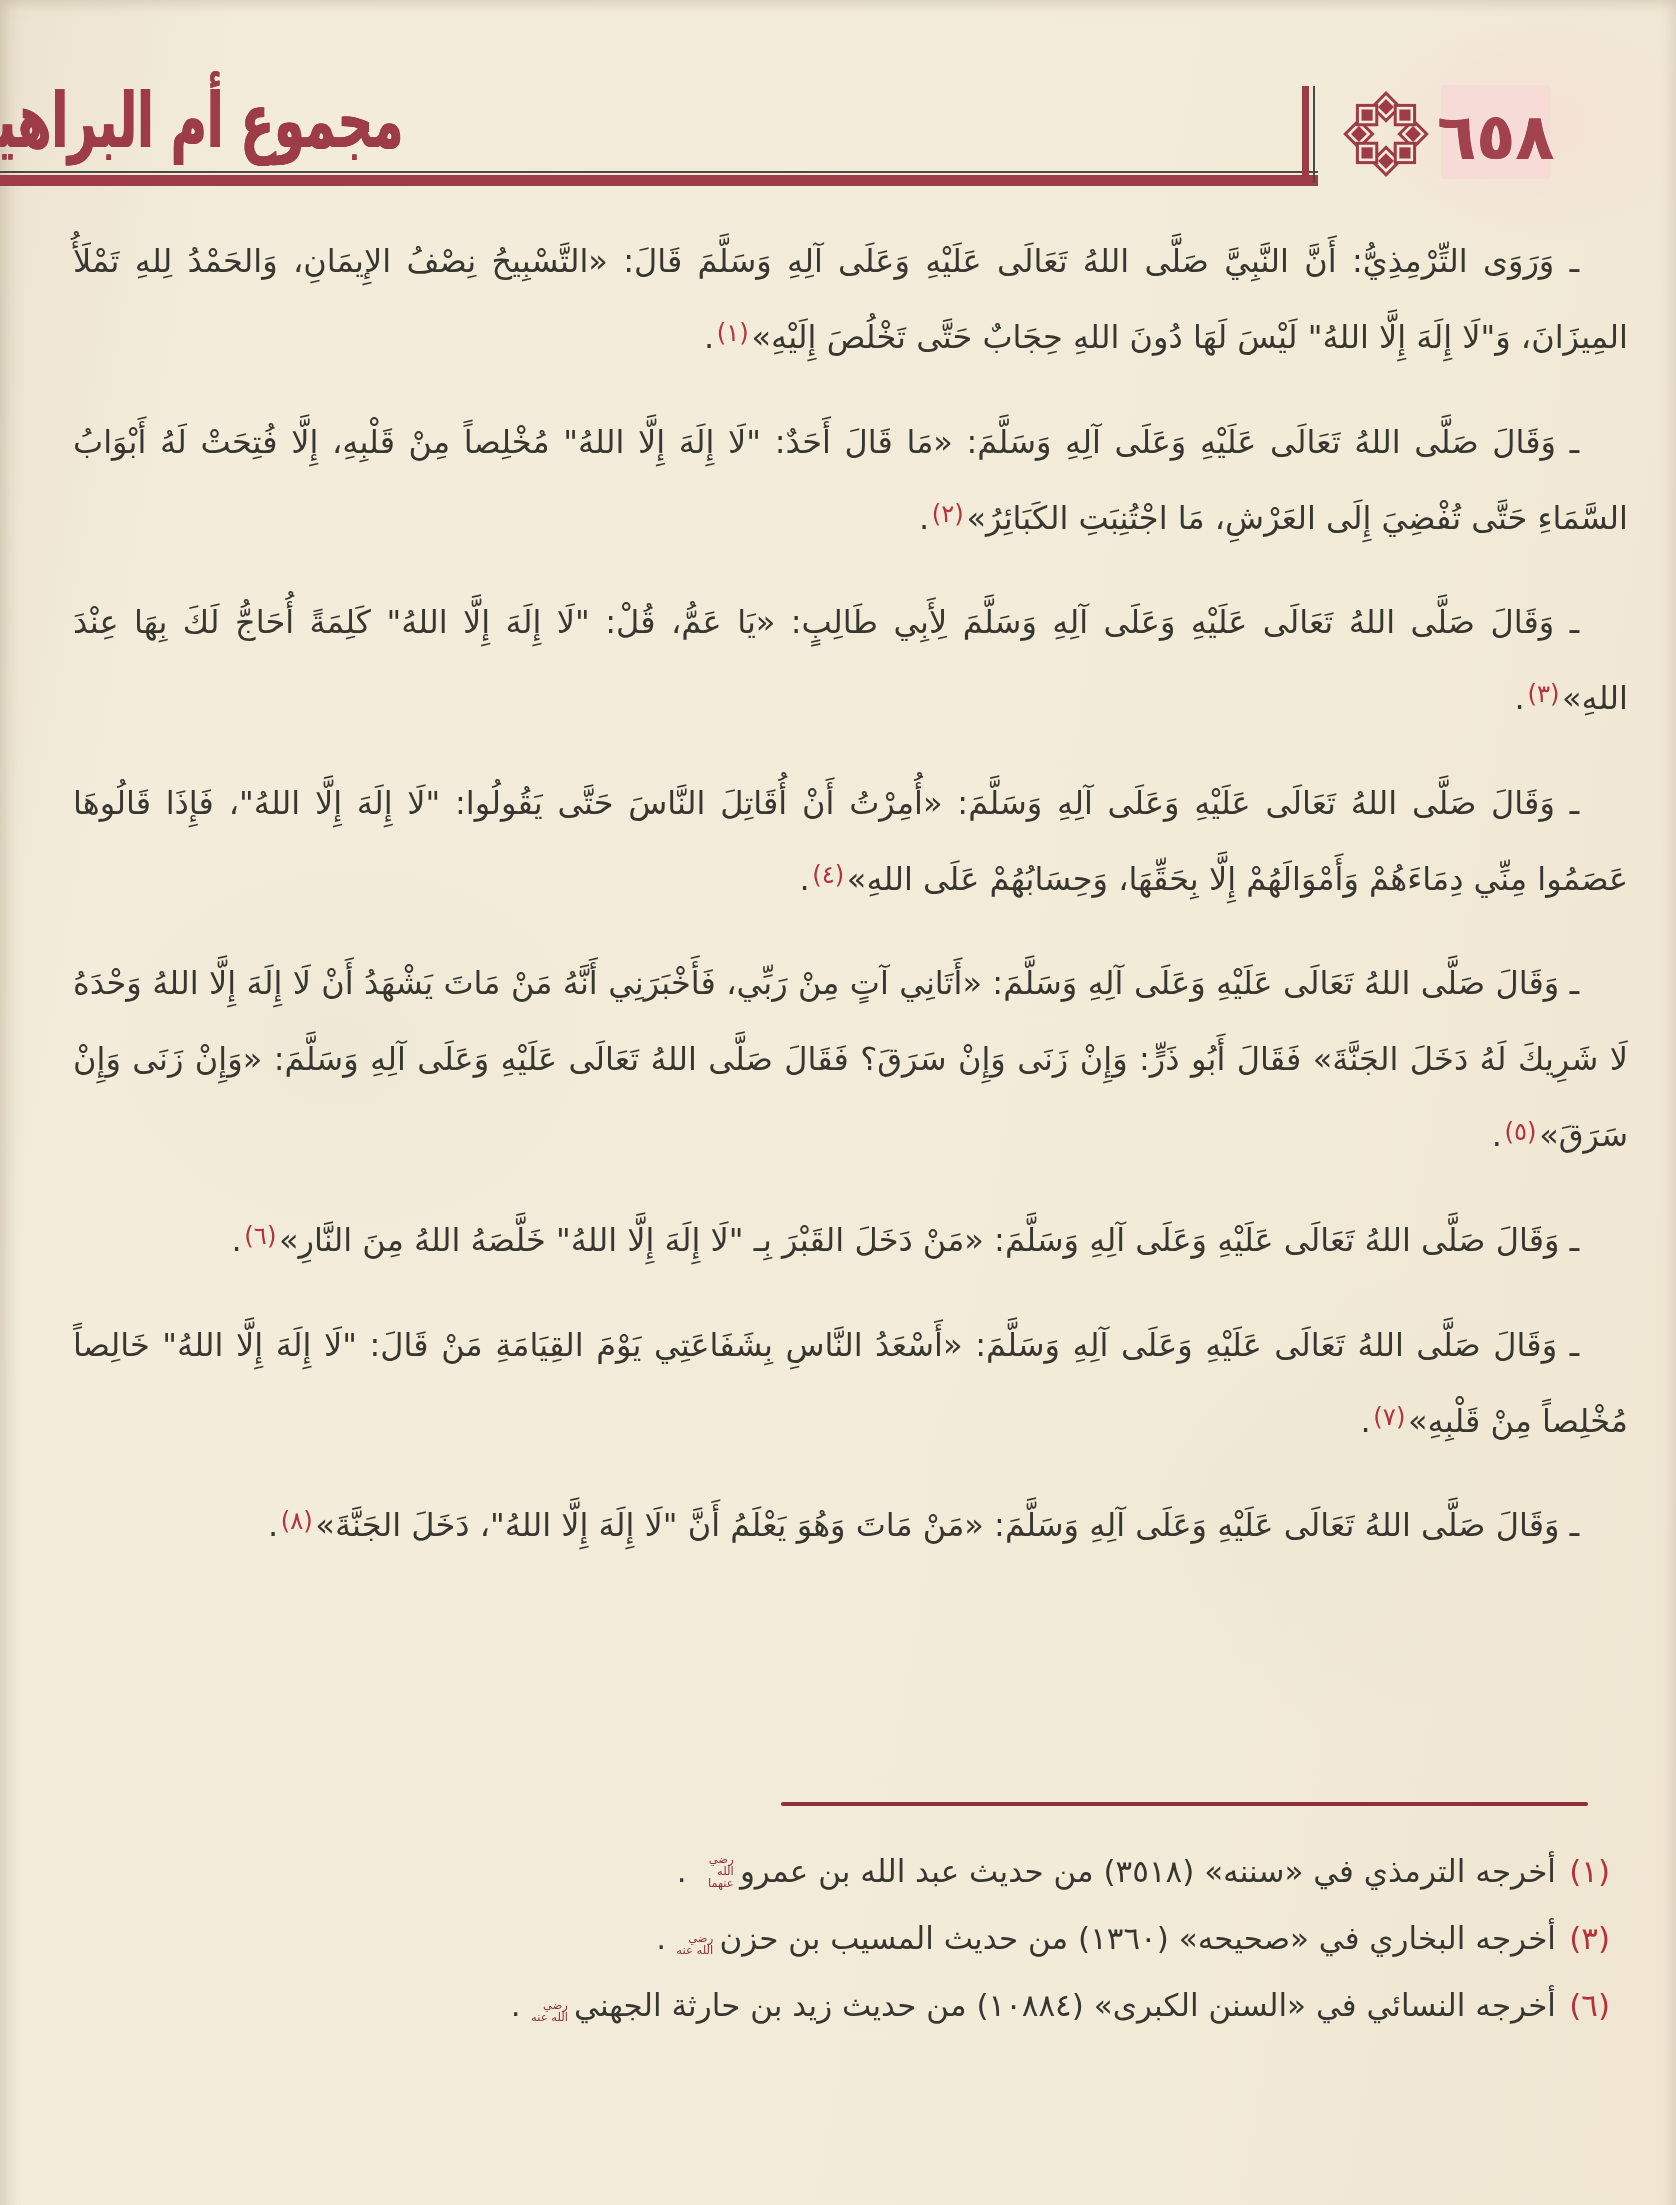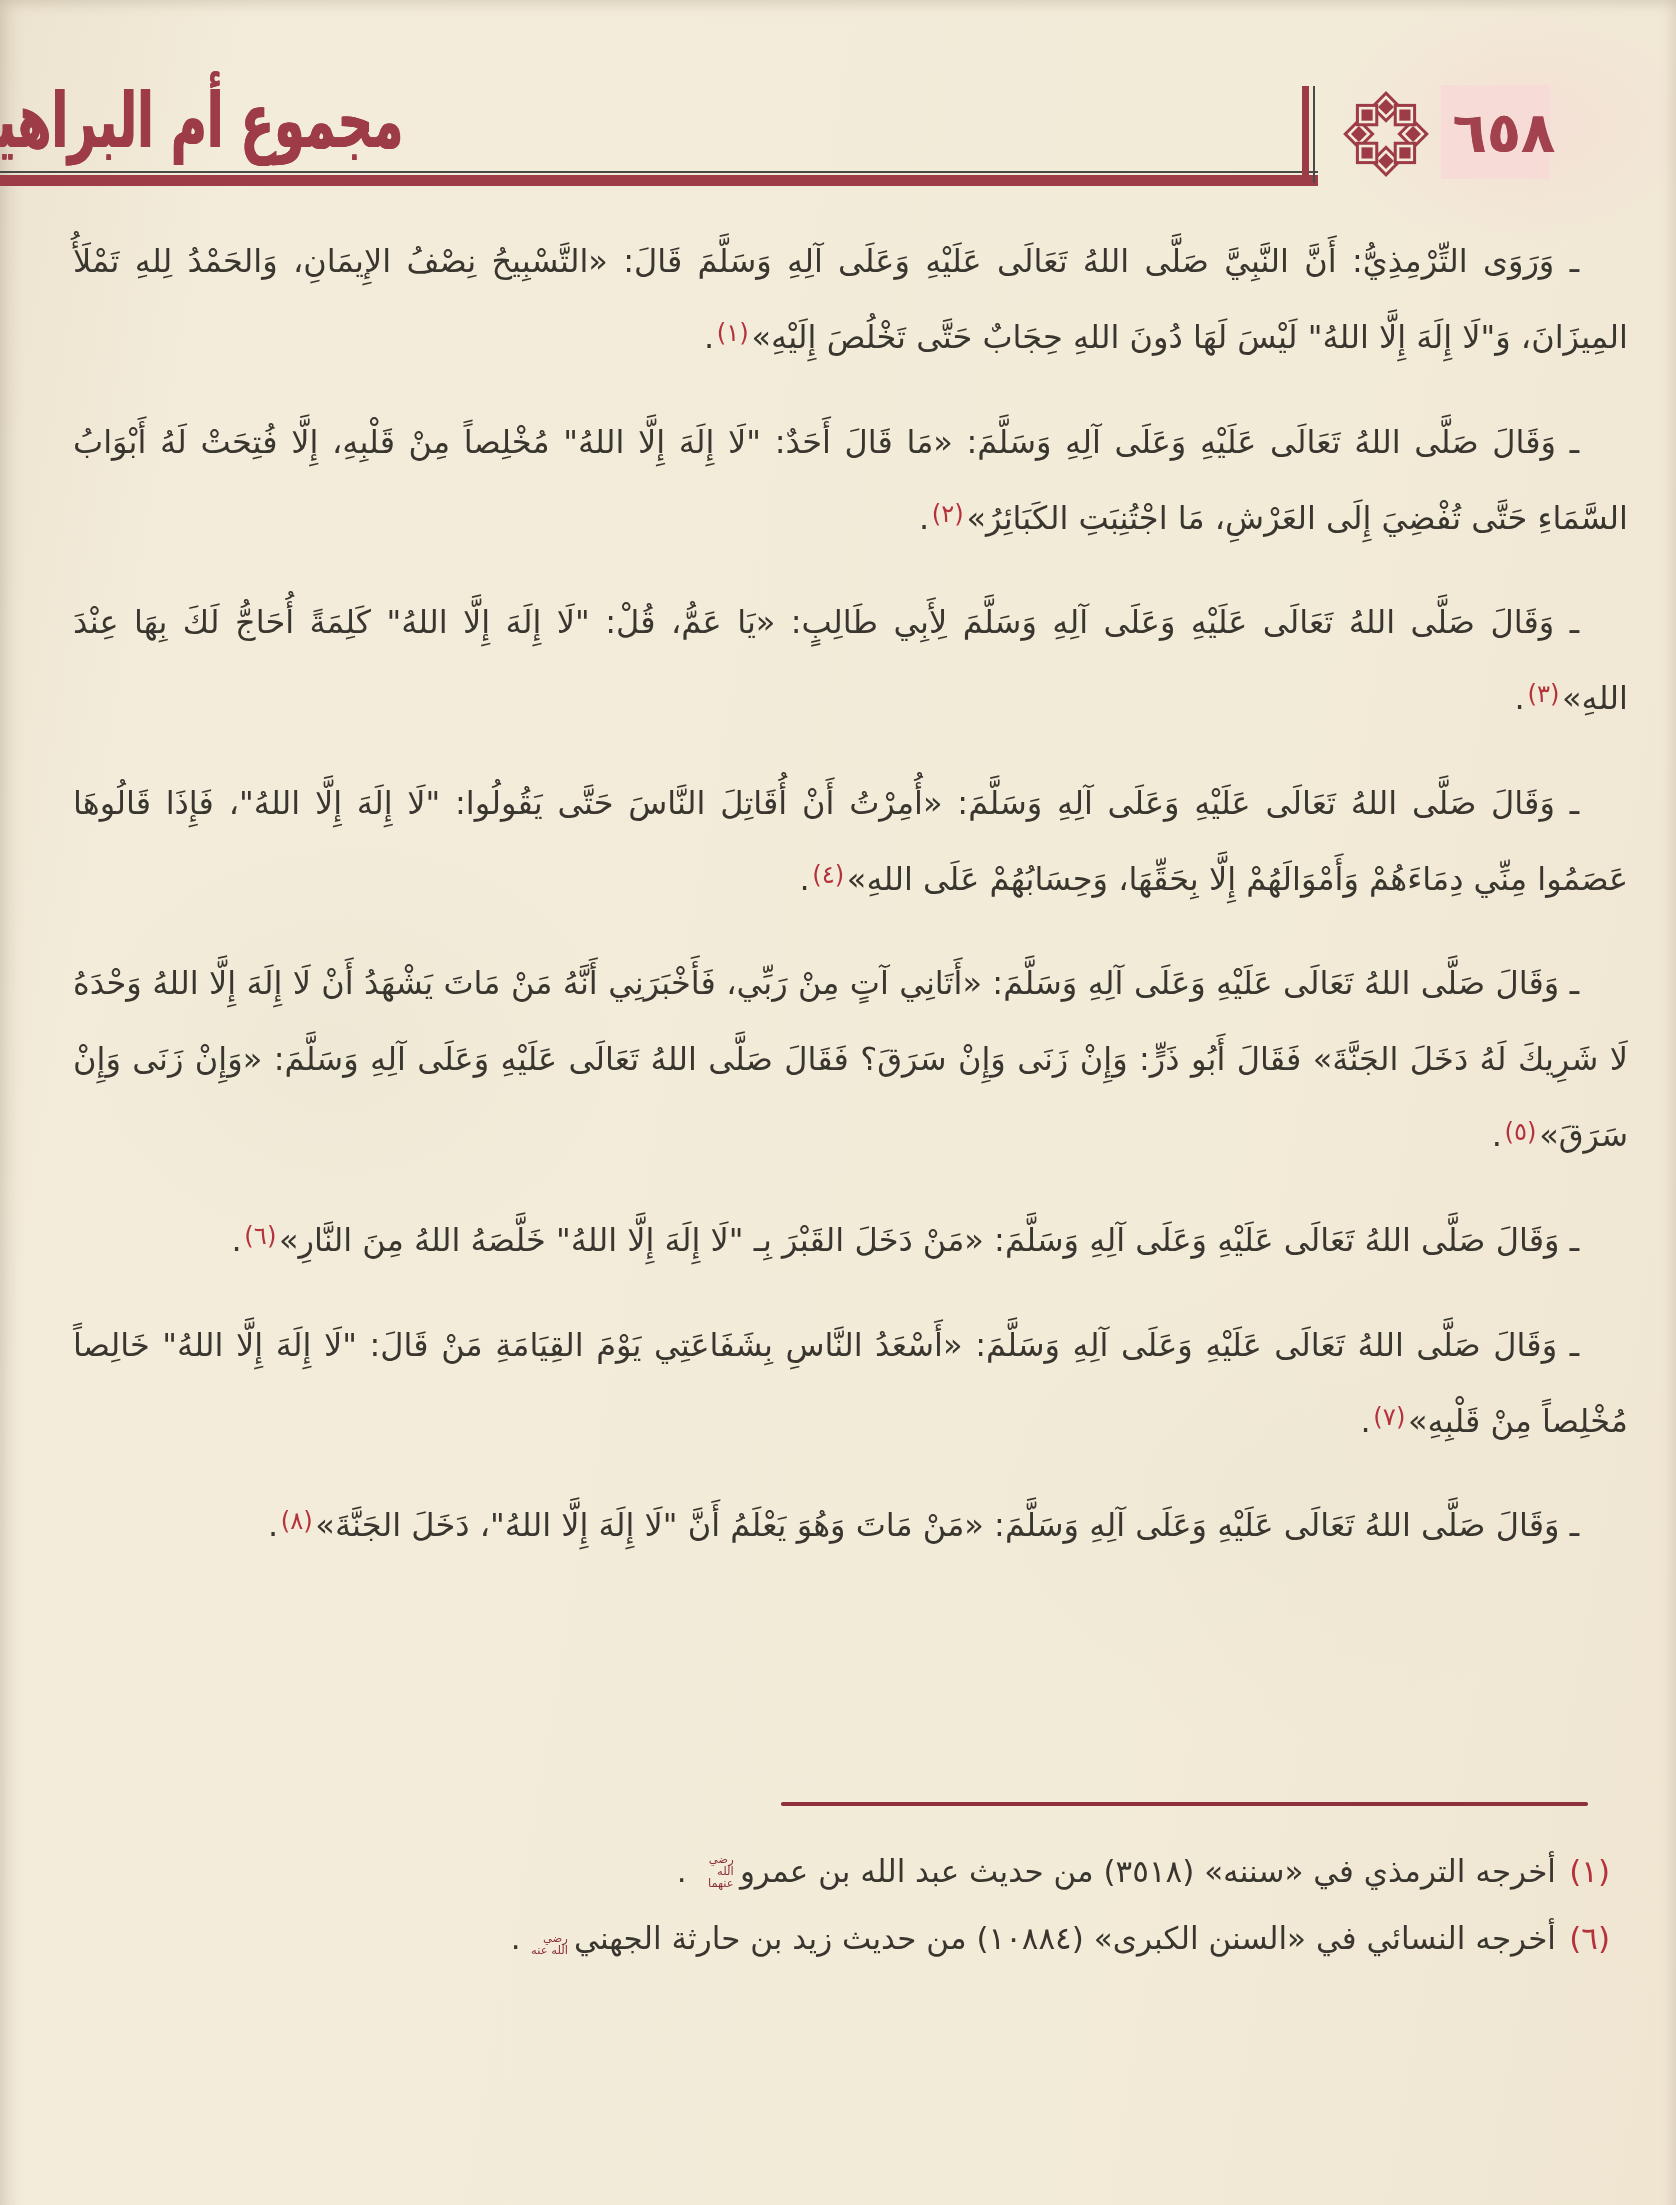--- a/index.html
+++ b/index.html
@@ -26,22 +26,22 @@
     white-space:nowrap;
   }
   .rule-thin{position:absolute;left:0;top:171px;width:1318px;height:2.2px;background:#4a4a44;}
   .rule-thick{position:absolute;left:0;top:175px;width:1318px;height:10.6px;background:#9d3c47;}
   .rule-vert-maroon{position:absolute;left:1302px;top:86px;width:7px;height:100px;background:#9d3c47;}
   .rule-vert-thin{position:absolute;left:1313px;top:86px;width:2.2px;height:97px;background:#4a4a44;}
   .star{position:absolute;left:1343px;top:91px;width:86px;height:86px;}
   .page-number-band{position:absolute;left:1441px;top:85px;width:109px;height:94px;background:#f6dbd6;}
   .page-number{
     position:absolute;left:1437px;top:100px;width:118px;
-    text-align:right;direction:rtl;
-    font-size:56px;font-weight:bold;color:#a1424e;
+    text-align:left;direction:rtl;
+    font-size:64px;font-weight:bold;color:#a1424e;
     text-shadow:0.4px 0 0 currentColor;
   }
   
   .body-text{
     position:absolute;left:73px;top:223px;width:1555px;
     direction:rtl;text-align:justify;
     font-size:32px;line-height:76px;color:#39362f;
   }
   .body-text p{margin:0 0 25.6px 0;text-indent:49px;text-align-last:right;}
   .fn-ref{color:#b5323c;font-size:0.76em;position:relative;top:-0.28em;padding:0 2.6px;}
@@ -123,18 +123,19 @@
     <p><span>ـ وَقَالَ صَلَّى اللهُ تَعَالَى عَلَيْهِ وَعَلَى آلِهِ وَسَلَّمَ: «أَتَانِي آتٍ مِنْ رَبِّي، فَأَخْبَرَنِي أَنَّهُ مَنْ مَاتَ يَشْهَدُ أَنْ لَا إِلَهَ إِلَّا اللهُ وَحْدَهُ لَا شَرِيكَ لَهُ دَخَلَ الجَنَّةَ» فَقَالَ أَبُو ذَرٍّ: وَإِنْ زَنَى وَإِنْ سَرَقَ؟ فَقَالَ صَلَّى اللهُ تَعَالَى عَلَيْهِ وَعَلَى آلِهِ وَسَلَّمَ: «وَإِنْ زَنَى وَإِنْ سَرَقَ»</span><span class="fn-ref">(٥)</span><span>.</span></p>
     <p><span>ـ وَقَالَ صَلَّى اللهُ تَعَالَى عَلَيْهِ وَعَلَى آلِهِ وَسَلَّمَ: «مَنْ دَخَلَ القَبْرَ بِـ "لَا إِلَهَ إِلَّا اللهُ" خَلَّصَهُ اللهُ مِنَ النَّارِ»</span><span class="fn-ref">(٦)</span><span>.</span></p>
     <p><span>ـ وَقَالَ صَلَّى اللهُ تَعَالَى عَلَيْهِ وَعَلَى آلِهِ وَسَلَّمَ: «أَسْعَدُ النَّاسِ بِشَفَاعَتِي يَوْمَ القِيَامَةِ مَنْ قَالَ: "لَا إِلَهَ إِلَّا اللهُ" خَالِصاً مُخْلِصاً مِنْ قَلْبِهِ»</span><span class="fn-ref">(٧)</span><span>.</span></p>
     <p><span>ـ وَقَالَ صَلَّى اللهُ تَعَالَى عَلَيْهِ وَعَلَى آلِهِ وَسَلَّمَ: «مَنْ مَاتَ وَهُوَ يَعْلَمُ أَنَّ "لَا إِلَهَ إِلَّا اللهُ"، دَخَلَ الجَنَّةَ»</span><span class="fn-ref">(٨)</span><span>.</span></p>
   </div>
 
   <div class="fn-separator"></div>
 
   <div class="footnotes" lang="ar">
     <div class="footnote"><span class="fn-num">(١)</span><span>أخرجه الترمذي في «سننه» (٣٥١٨) من حديث عبد الله بن عمرو</span><span class="honorific">رضي الله عنهما</span><span>.</span></div>
+    <div class="footnote"><span class="fn-num">(٣)</span><span>أخرجه البخاري في «صحيحه» (١٣٦٠) من حديث المسيب بن حزن</span><span class="honorific">رضي الله عنه</span><span>.</span></div>
     <div class="footnote"><span class="fn-num">(٦)</span><span>أخرجه النسائي في «السنن الكبرى» (١٠٨٨٤) من حديث زيد بن حارثة الجهني</span><span class="honorific">رضي الله عنه</span><span>.</span></div>
 
   </div>
 
 </div>
 
 
 </body></html>

